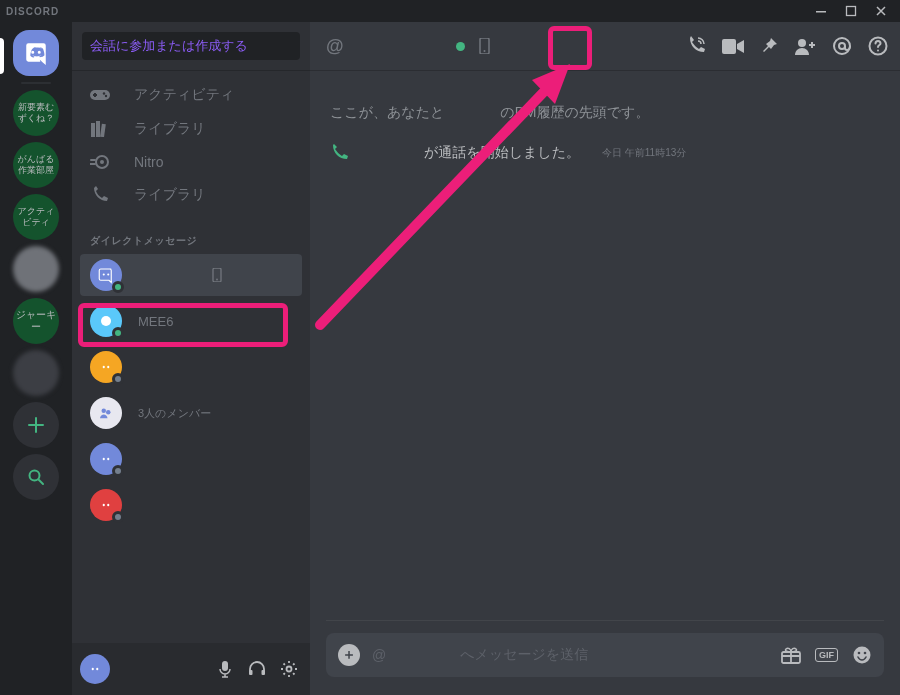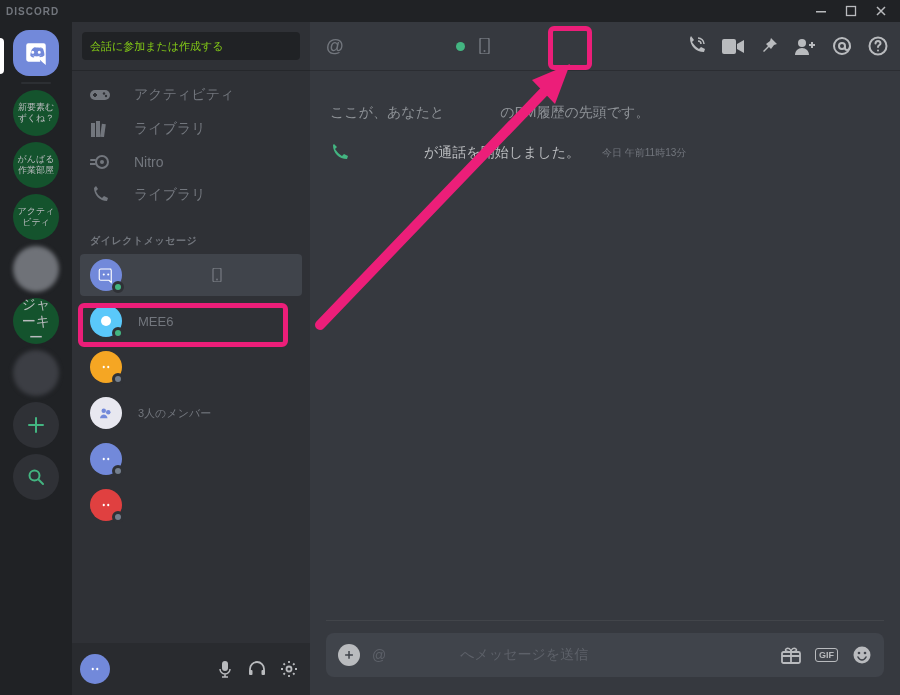--- a/index.html
+++ b/index.html
@@ -16,21 +16,21 @@
   .server.home svg{width:26px;height:26px;fill:#fff;}
   .server.avatar { background:#6f7278; filter:blur(2px);}
   .server.avatar2{ background:#3c3e44; filter:blur(2px);}
   .server.add { background:#2f3136; color:#43b581; font-size:24px; }
   .server.explore { background:#2f3136; color:#43b581; }
   .rail-sep { width:30px; height:2px; background:#2c2f33; border-radius:1px; }
   .home-pill{position:absolute; left:0; top:38px; width:4px; height:36px; background:#fff; border-radius:0 4px 4px 0;}
   
   .col2 { width:238px; background:#2f3136; display:flex; flex-direction:column; }
   .search-head { height:48px; display:flex; align-items:center; padding:0 10px; box-shadow:0 1px 0 rgba(0,0,0,.2); }
-  .search-head .searchbox { background:#202225; border-radius:4px; height:28px; width:100%; padding:0 8px; font-size:11px; color:#84cc16; display:flex; align-items:center; }
+  .search-head .searchbox { background:#202225; border-radius:4px; height:28px; width:100%; padding:0 8px; font-size:13px; color:#8b5cf6; display:flex; align-items:center; }
   .nav { padding:8px; }
   .nav-item { display:flex; align-items:center; gap:24px; padding:8px 10px; border-radius:4px; color:#72767d; font-size:14px; }
   .nav-item .icn{width:20px; display:flex; justify-content:center;}
   .header-small { font-size:10px; color:#72767d; font-weight:600; letter-spacing:.5px; padding:14px 18px 4px; }
   .dm { display:flex; align-items:center; gap:16px; padding:5px 10px; margin:2px 8px; border-radius:4px; color:#72767d; font-size:13px;}
   .dm .av{width:32px;height:32px; position:relative;}
   .dm .circ{width:32px;height:32px;border-radius:50%; display:flex;align-items:center;justify-content:center;}
   .dm .status{position:absolute;right:-2px;bottom:-2px;width:12px;height:12px;border-radius:50%; border:3px solid #2f3136;}
   .status.online{background:#43b581;} .status.offline{background:#747f8d;}
   .dm.sel{background:#40444b;}
@@ -107,21 +107,21 @@
     <div class="server">
         <span>新要素むずくね？</span>
       </div>
     <div class="server">
         <span>がんばる作業部屋</span>
       </div>
     <div class="server">
         <span>アクティビティ</span>
       </div>
     <div class="server avatar"></div>
-    <div class="server" style="font-size:14px">
+    <div class="server" style="font-size:10px">
         <span>ジャーキー</span>
       </div>
     <div class="server avatar2"></div>
     <div class="server add">
         <svg width="20" height="20">
           <path d="M10 3v14M3 10h14" stroke="#43b581" stroke-width="2" stroke-linecap="round"></path>
         </svg>
       </div>
     <div class="server explore">
         <svg width="20" height="20">

